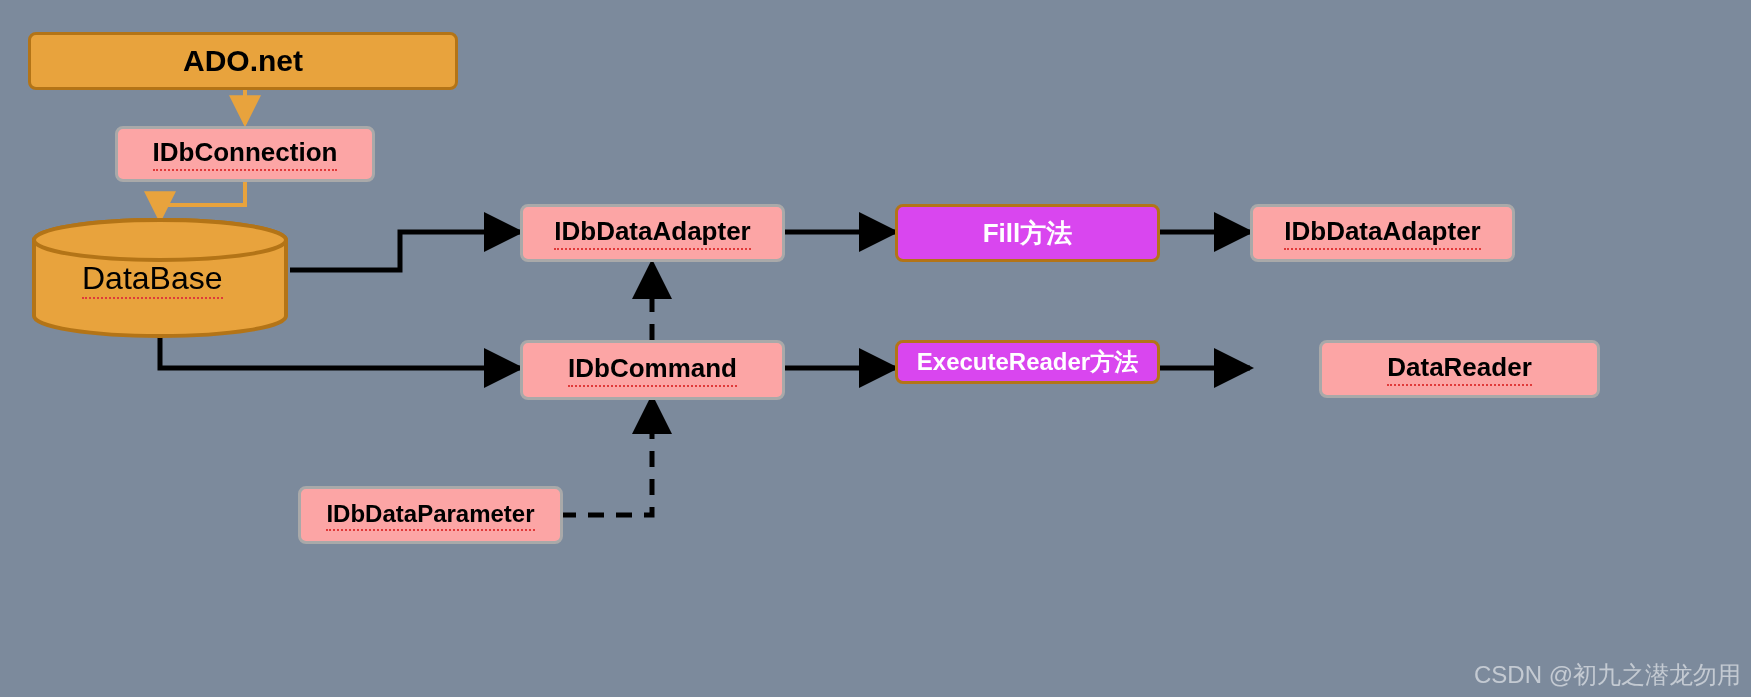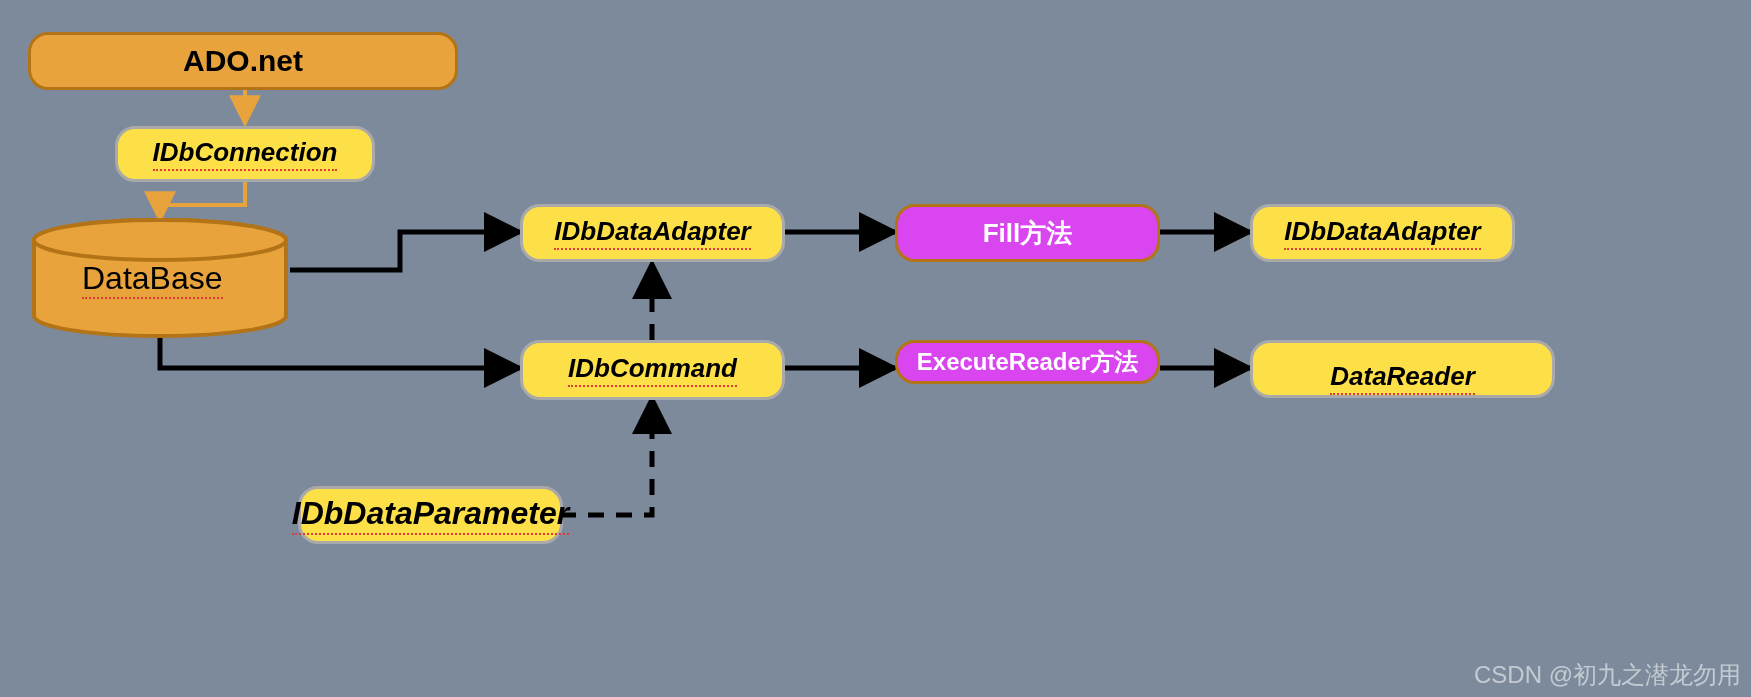--- a/index.html
+++ b/index.html
@@ -7,37 +7,36 @@
     margin: 0;
     background: #7c8a9c;
     font-family: "Microsoft YaHei", "Segoe UI", Arial, sans-serif;
     width: 1751px;
     height: 697px;
     position: relative;
     overflow: hidden;
   }
   .node {
     position: absolute;
-    border-radius: 20px;
+    border-radius: 8px;
     display: flex;
     align-items: center;
     justify-content: center;
     font-weight: 700;
     font-size: 26px;
   }
   .node-orange {
     background: #e8a33d;
     border: 3px solid #b37417;
     color: #000;
   }
   .node-grey {
-    background: #fde047;
+    background: #fca5a5;
     border: 3px solid #a9a9a9;
     color: #000;
-    font-style: italic;
   }
   .node-orange-alt {
     background: #d946ef;
     border: 3px solid #b37417;
     color: #fff;
   }
   .underline-red {
     border-bottom: 2px dotted #e03a3a;
     padding-bottom: 1px;
   }
@@ -133,21 +132,21 @@
 </div>
 
 <div class="node node-grey" style="left:520px; top:340px; width:265px; height:60px;">
   <span class="underline-red">IDbCommand</span>
 </div>
 
 <div class="node node-orange-alt" style="left:895px; top:340px; width:265px; height:44px; font-size:24px;">
   <span>ExecuteReader方法</span>
 </div>
 
-<div class="node node-grey" style="left:1250px; top:340px; width:305px; height:58px;align-items:flex-end;">
+<div class="node node-grey" style="left:1319px; top:340px; width:281px; height:58px;">
   <span class="underline-red">DataReader</span>
 </div>
 
-<div class="node node-grey" style="left:298px; top:486px; width:265px; height:58px; font-size:32px;">
+<div class="node node-grey" style="left:298px; top:486px; width:265px; height:58px; font-size:24px;">
   <span class="underline-red">IDbDataParameter</span>
 </div>
 
 <div class="watermark">CSDN @初九之潜龙勿用</div>
 
 </body></html>

